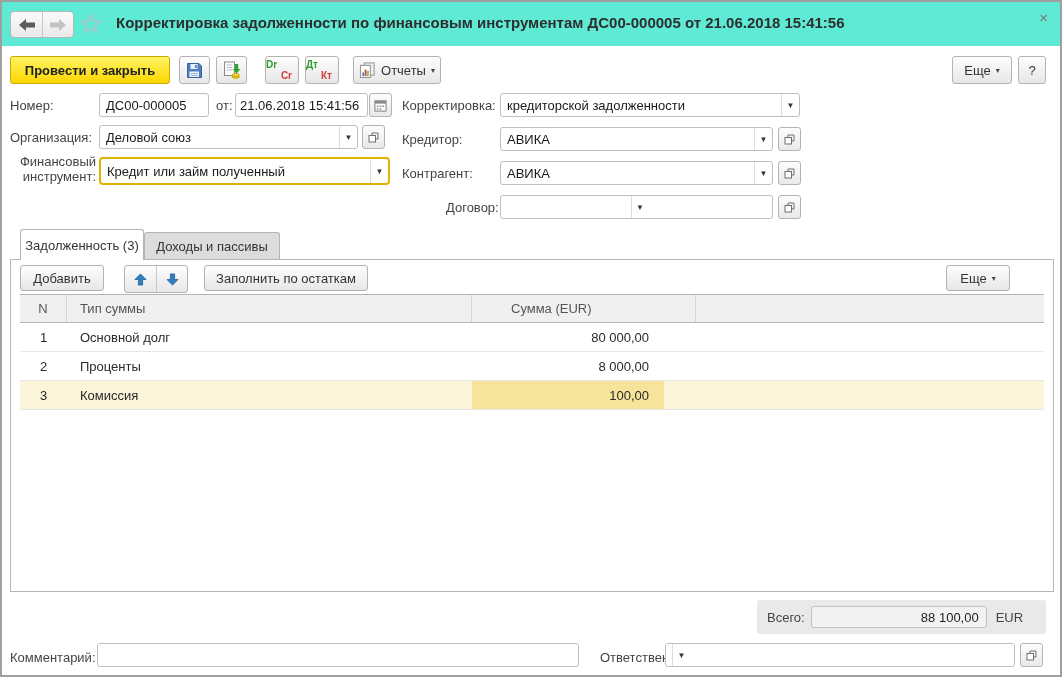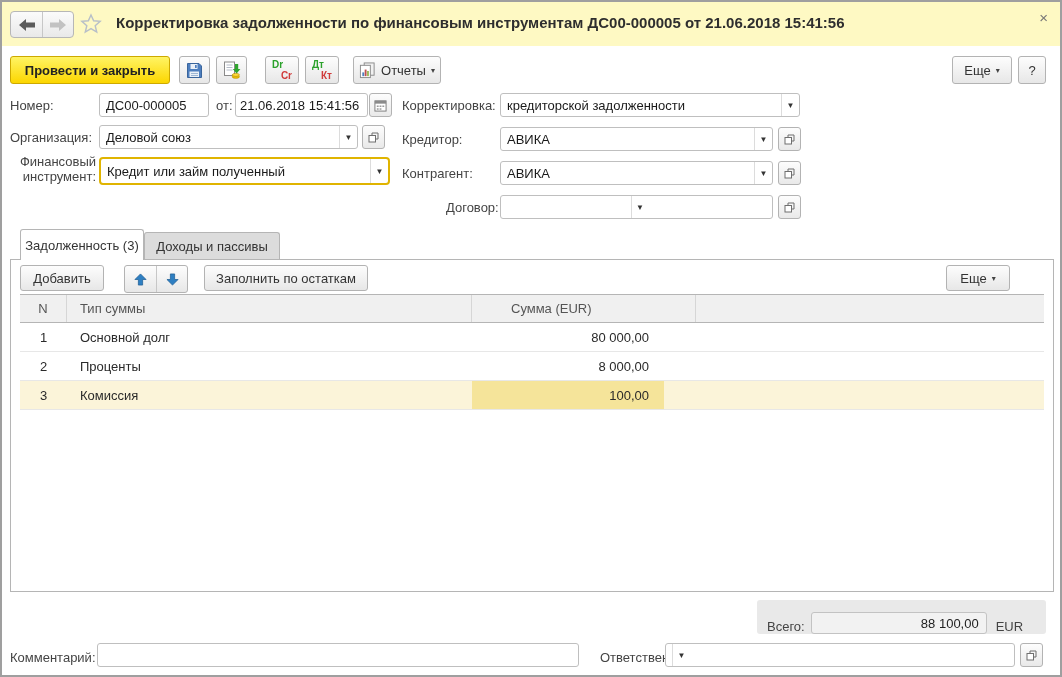--- a/index.html
+++ b/index.html
@@ -3,40 +3,40 @@
 <meta charset="utf-8">
 <style>
   * { box-sizing: border-box; margin: 0; padding: 0; }
   html,body { width:1062px; height:677px; }
   body { font-family: "Liberation Sans", sans-serif; background:#f0f0f0; }
 
   .window { position:relative; width:1062px; height:677px; background:#fff;
             border:2px solid #9f9f9f; overflow:hidden; }
 
   
-  .titlebar { position:absolute; left:0; top:0; width:100%; height:44px; background:#fef9c3;padding-left:44px; }
+  .titlebar { position:absolute; left:0; top:0; width:100%; height:44px; background:#5eead4;padding-left:44px; }
   .nav-group { position:absolute; left:8px; top:9px; display:flex;
                border:1px solid #b7b7b7; border-radius:4px; overflow:hidden; background:linear-gradient(#fbfbfb,#e9e9e9); }
   .nav-btn { width:31px; height:25px; display:flex; align-items:center; justify-content:center;
              background:transparent; border:none; cursor:pointer; }
   .nav-btn + .nav-btn { border-left:1px solid #c7c7c7; }
   .star { position:absolute; left:78px; top:11px; width:22px; height:22px; cursor:pointer; }
   .win-title { position:absolute; left:114px; top:12px; font-size:15px; font-weight:bold; color:#2e2e2e; white-space:nowrap; }
   .close { position:absolute; right:12px; top:8px; font-size:15px; color:#777; cursor:pointer; line-height:1; }
 
   
   .btn { position:absolute; height:28px; display:flex; align-items:center; justify-content:center;
          gap:5px; background:linear-gradient(#fdfdfd,#e7e7e7); border:1px solid #b3b3b3;
          border-radius:3px; font-size:13px; color:#333; cursor:pointer; font-family:inherit; }
   .btn .caret { font-size:8px; color:#444; }
   .btn-yellow { background:linear-gradient(#fff464,#fcd600); border:1px solid #cda900; font-weight:bold; color:#222; }
 
   
   .drcr { flex-direction:column; gap:0; font-size:10px; font-weight:bold; line-height:11px; padding:2px 0; }
-  .drcr .pos-l { align-self:flex-start; margin-left:6px; color:#2ba12b; }
+  .drcr .pos-l { align-self:flex-start; color:#2ba12b; }
   .drcr .pos-r { align-self:flex-end; margin-right:6px; color:#d03b3b; }
 
   
   .lbl { position:absolute; font-size:13px; color:#444; white-space:nowrap; }
   .lbl.wrap { white-space:normal; line-height:15px; }
   .field { position:absolute; height:24px; background:#fff; border:1px solid #bfbfbf; border-radius:3px;
            display:flex; align-items:center; font-size:13px; color:#1a1a1a; padding-left:6px; overflow:hidden; }
   .field .val { flex:1; white-space:nowrap; overflow:hidden; }
   .field .dd { width:18px; height:100%; display:flex; align-items:center; justify-content:center;
                border-left:1px solid #dcdcdc; font-size:8px; color:#333; cursor:pointer; flex:none; }
@@ -70,21 +70,21 @@
   .cell.c-amount { width:192px; justify-content:flex-end; padding-right:15px; }
   .cell.c-rest { flex:1; }
   .trow.head .cell { border-right:1px solid #d6d6d6; }
   .trow.head .cell.c-rest { border-right:none; }
   .trow.head .cell.c-amount { justify-content:flex-start; padding-left:7px;margin-left:32px; }
   .trow.selected { background:#fbf4d9; }
   .trow.selected .cell.c-amount { background:#f5e49a; font-weight:normal; }
 
   
   .totals { position:absolute; left:755px; top:598px; width:289px; height:34px; background:#e9e9e9;
-            border-radius:3px; display:flex; align-items:flex-end; z-index:5; }
+            border-radius:3px; display:flex; align-items:center; z-index:5; }
   .totals .t-lbl { font-size:13px; color:#444; margin-left:10px; }
   .totals .t-field { width:176px; height:22px; margin-left:6px; background:#f2f2f2; border:1px solid #c3c3c3;
                      border-radius:3px; display:flex; align-items:center; justify-content:flex-end;
                      padding-right:7px; font-size:13px; color:#222; }
   .totals .t-cur { font-size:13px; color:#444; margin-left:9px; }
 
   svg { display:block; }
 </style>
 </head>
 <body>

